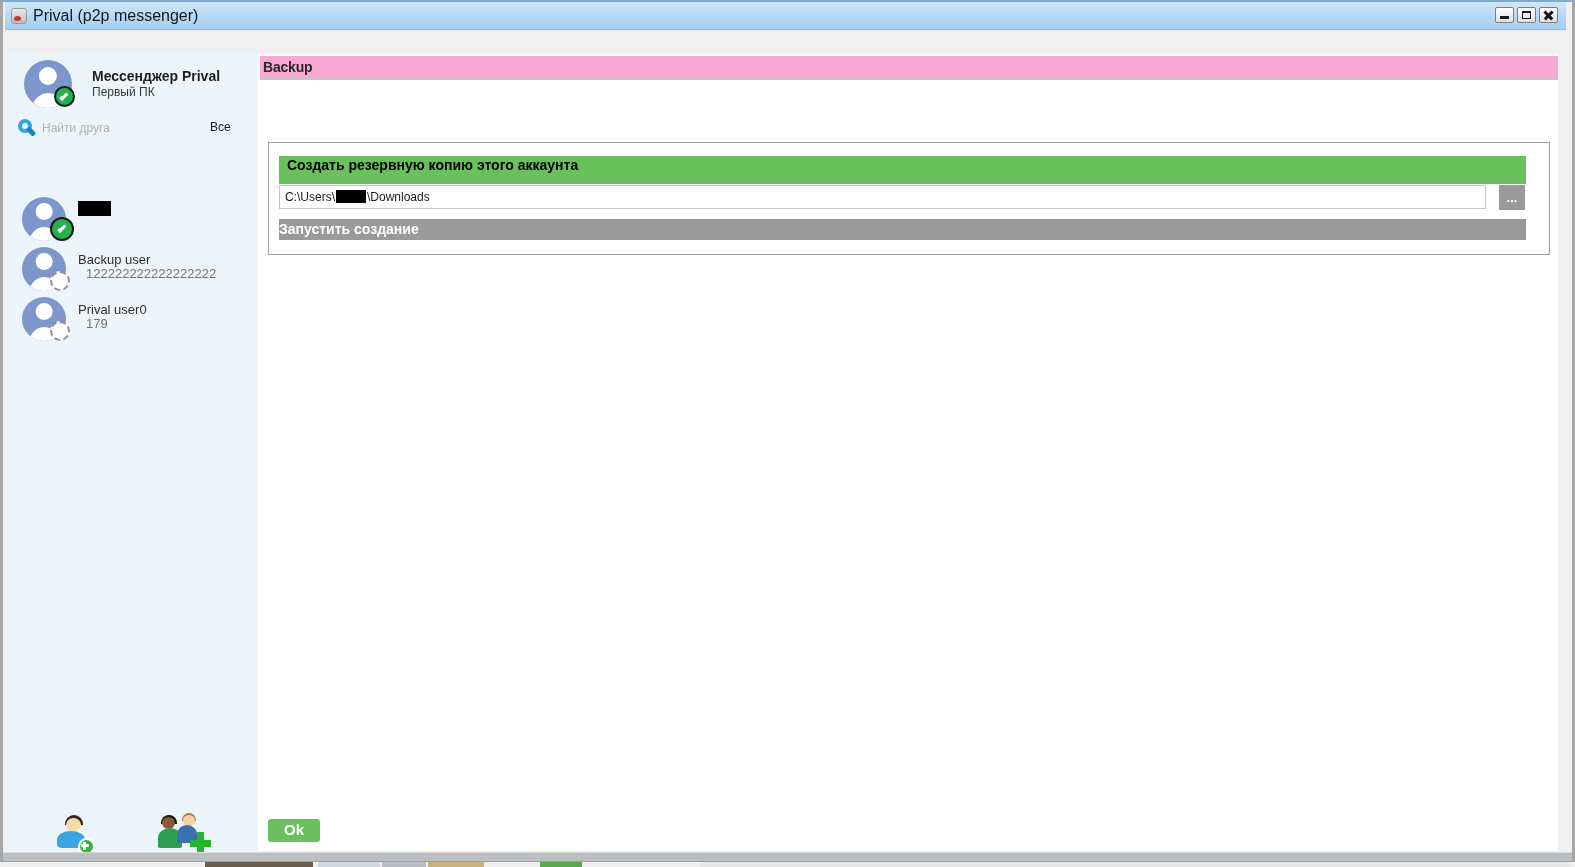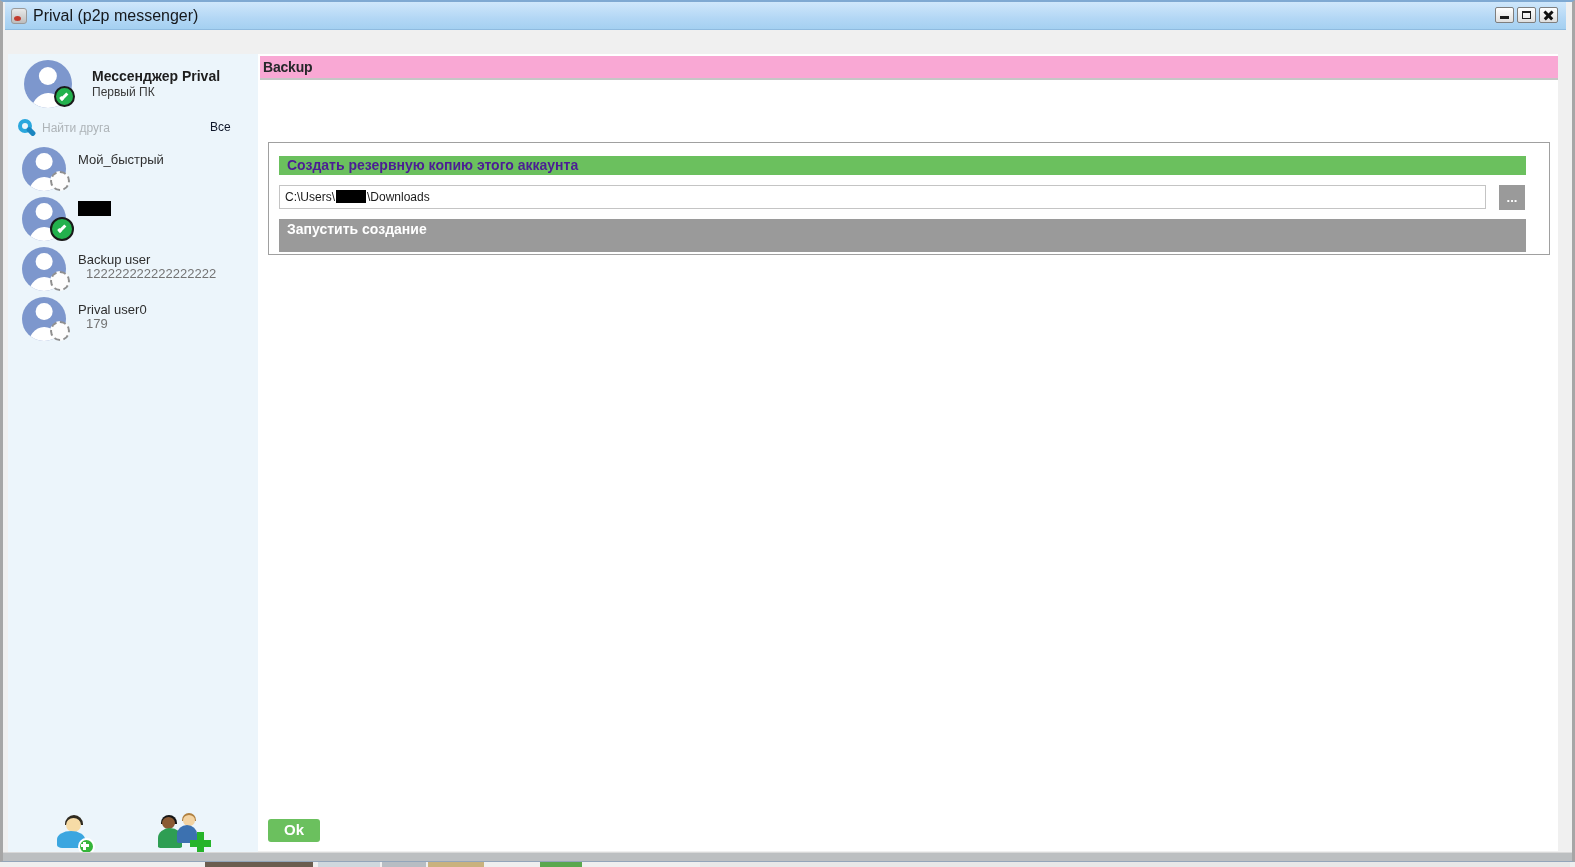--- a/index.html
+++ b/index.html
@@ -77,29 +77,29 @@
   #add-person-btn{position:absolute;left:47px;top:761px;width:38px;height:42px;cursor:default;}
   #add-group-btn{position:absolute;left:150px;top:758px;width:48px;height:44px;cursor:default;}
   .icon-abs{position:absolute;}
 
   
   #main{position:absolute;left:255px;top:52px;right:14px;bottom:10px;background:#ffffff;}
   #main-header{position:absolute;left:2px;top:2px;right:0;height:24px;background:#f9a8d4;border-bottom:2px solid #c6c6c6;}
   #main-header span{display:block;line-height:23px;padding-left:3px;font-size:14px;font-weight:bold;color:#26282a;letter-spacing:-0.2px;}
 
   #backup-box{position:absolute;left:10px;top:88px;width:1282px;height:113px;border:1px solid #a0a0a0;background:#fff;}
-  #backup-section-header{position:absolute;left:10px;top:13px;width:1247px;height:19px;background:var(--c-green);
-        color:#4c1d95;font-size:14px;font-weight:bold;line-height:19px;padding-left:8px;}
+  #backup-section-header{position:absolute;left:10px;top:13px;width:1247px;height:28px;background:var(--c-green);
+        color:#000000;font-size:14px;font-weight:bold;line-height:19px;padding-left:8px;}
   #backup-path{position:absolute;left:10px;top:42px;width:1207px;height:24px;border:1px solid #c4c4c4;
         font-size:12px;color:#1a1a1a;line-height:22px;padding-left:5px;background:#fff;cursor:text;white-space:nowrap;}
   #backup-path .black-seg{display:inline-block;width:30px;height:13px;background:#000;vertical-align:middle;margin:0 1px 2px 1px;}
   #browse-btn{position:absolute;left:1230px;top:42px;width:26px;height:25px;background:var(--c-gray_button);
         color:#fff;font-size:13px;font-weight:bold;text-align:center;line-height:18px;border:none;cursor:default;}
-  #start-btn{position:absolute;left:10px;top:76px;width:1247px;height:33px;background:var(--c-gray_button);
-        color:#fff;font-size:14px;font-weight:bold;line-height:21px;padding-left:8px;cursor:default;}
+  #start-btn{position:absolute;left:10px;top:76px;width:1247px;height:21px;background:var(--c-gray_button);
+        color:#fff;font-size:14px;font-weight:bold;line-height:21px;cursor:default;}
 
   #ok-btn{position:absolute;left:10px;top:765px;width:52px;height:23px;background:var(--c-green);border-radius:3px;
         color:#fff;font-size:15px;font-weight:bold;text-align:center;line-height:22px;cursor:default;}
 </style>
 </head>
 <body>
 
 <div id="window">
 
   <div id="titlebar">
@@ -136,30 +136,20 @@
     <div id="profile-device">Первый ПК</div>
 
     <div id="search-row">
       <div id="search-icon">
           <span></span>
         </div>
       <input id="search-input" placeholder="Найти друга" style="">
       <span id="filter-all">Все</span>
     </div>
 
-    <div class="contact-row" style="top:91px">
-      <div class="avatar-wrap contact-avatar">
-        <div class="avatar">
-            <span class="p-head"></span>
-            <span class="p-body"></span>
-          </div>
-        <div class="badge-offline c-badge-off"></div>
-      </div>
-      <div class="contact-name">Мой_быстрый</div>
-    </div>
 
     <div class="contact-row" style="top:141px">
       <div class="avatar-wrap contact-avatar">
         <div class="avatar">
             <span class="p-head"></span>
             <span class="p-body"></span>
           </div>
         <div class="badge-online c-badge-on">
             <span></span>
           </div>

